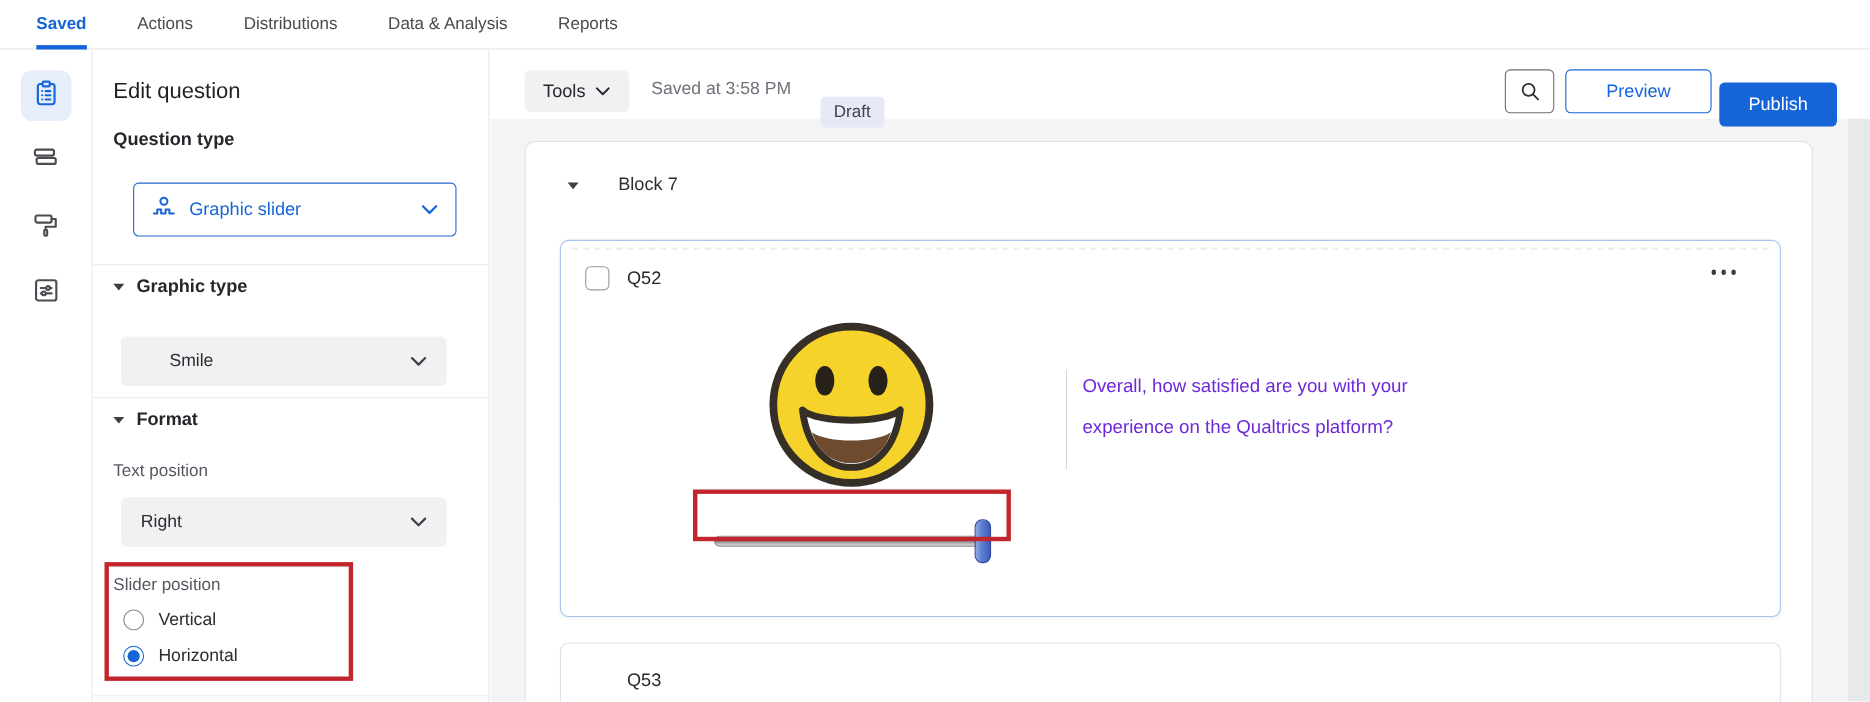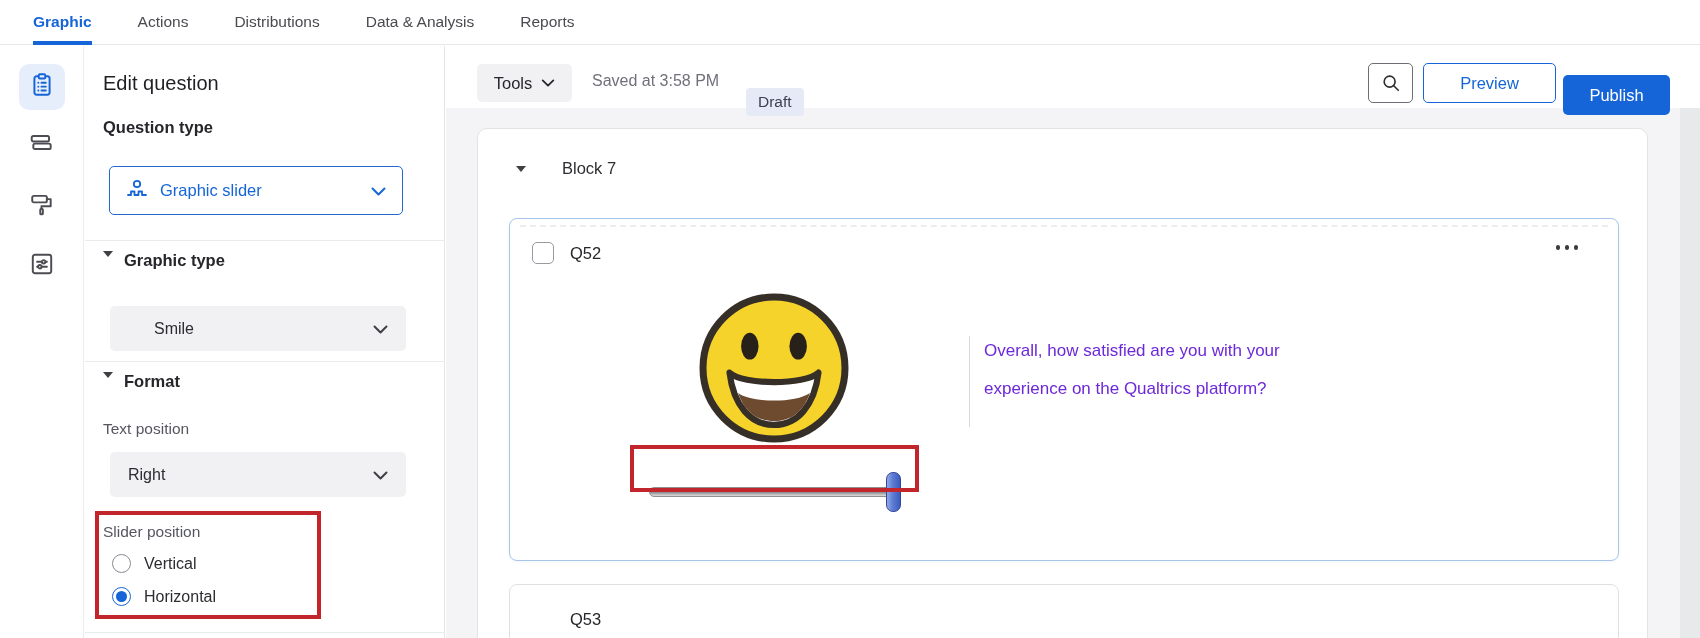--- a/index.html
+++ b/index.html
@@ -22,26 +22,26 @@
                display:flex; align-items:center; justify-content:center; cursor:pointer; }
   .rail-item.active { background:#e7eefb; }
   .rail-item svg { stroke:#4c4c52; }
   .rail-item.active svg { stroke:#1565d8; }
 
   
   .sidebar { position:absolute; left:85px; top:46px; width:360px; height:592px; background:#fff; border-right:1px solid #e6e6e8; }
   .sb-title { position:absolute; left:18px; top:26px; font-size:20px; color:#1f1f24; }
   .sb-label-bold { font-size:16.5px; font-weight:bold; color:#26262b; }
   .sb-qtype-label { position:absolute; left:18px; top:72px; }
-  .qtype-select { position:absolute; left:24px; top:120px; width:294px; height:49px; background:#fff;
+  .qtype-select { position:absolute; left:36px; top:120px; width:294px; height:49px; background:#fff;
                   border:1.5px solid #2367cf; border-radius:5px; display:flex; align-items:center;
                   padding:0 16px; cursor:pointer; }
   .qtype-select .qtype-text { color:#1565d8; font-size:16.5px; margin-left:12px; flex:1; }
   .sb-divider { position:absolute; left:0; width:360px; height:1px; background:#ebebee; }
-  .sb-section-head { position:absolute; left:18px; display:flex; align-items:flex-start; cursor:pointer; }
+  .sb-section-head { position:absolute; left:18px; display:flex; align-items:center; cursor:pointer; }
   .caret-down { width:0; height:0; border-left:5.5px solid transparent; border-right:5.5px solid transparent;
                 border-top:6.5px solid #3f3f44; margin-right:11px; }
   .sb-select { position:absolute; left:25px; width:296px; height:45px; background:#f1f1f3; border-radius:5px;
                display:flex; align-items:center; padding:0 18px; cursor:pointer; }
   .sb-select span.val { flex:1; font-size:16px; color:#2c2c31; }
   .sb-sublabel { font-size:15.5px; color:#565660; }
   .red-box-sidebar { position:absolute; left:10px; top:465px; width:226px; height:108px; border:4px solid #c2262c; z-index:3; }
   .radio-row { position:absolute; left:27px; display:flex; align-items:center; cursor:pointer; }
   .radio { width:19px; height:19px; border-radius:50%; border:1.5px solid #8a8a92; background:#fff;
            display:flex; align-items:center; justify-content:center; }
@@ -99,21 +99,21 @@
 
   .q-divider { position:absolute; left:459px; top:117px; width:1px; height:91px; background:#d8d8db; }
   .q-text { position:absolute; left:474px; top:113px; width:340px; font-size:17px; line-height:38px; color:#6d28d9; }
 </style>
 </head>
 <body>
 
 <div id="app">
 
   <div class="topnav">
-    <div class="tab active">Graphic</div>
+    <div class="tab active">Saved</div>
     <div class="tab">Actions</div>
     <div class="tab">Distributions</div>
     <div class="tab">Data &amp; Analysis</div>
     <div class="tab">Reports</div>
   </div>
 
   <div class="rail">
     <div class="rail-item active" style="top:18px;">
       <span>
         <svg width="26" height="26" viewBox="0 0 24 24" fill="none" stroke-width="1.8" stroke-linecap="round" stroke-linejoin="round">

